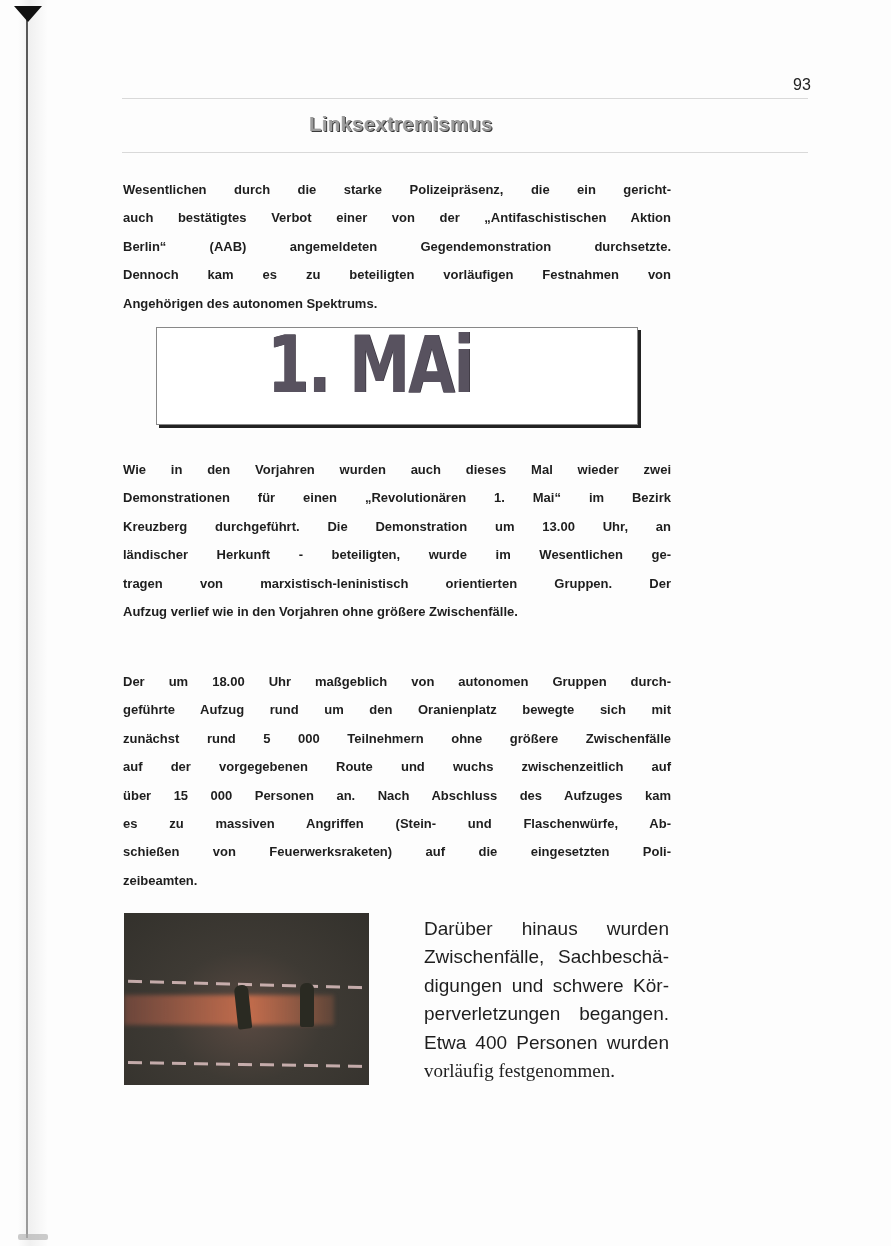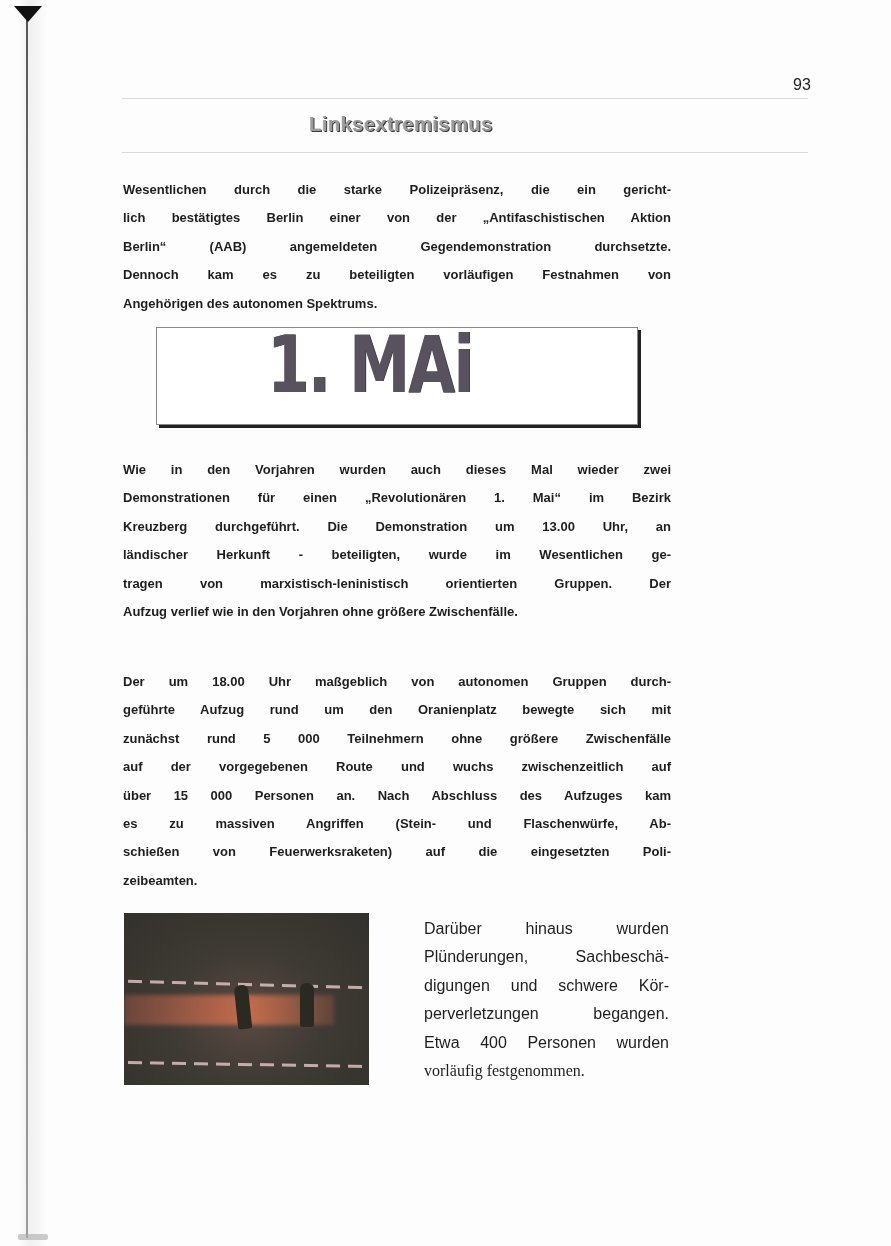--- a/index.html
+++ b/index.html
@@ -45,21 +45,21 @@
     font-size: 13px; line-height: 28.4px; text-align: justify;
     hyphens: manual;
     font-weight: bold;
   }
   .para span.line { display: block; text-align: justify; text-align-last: justify; }
   .para span.line.last { text-align-last: left; }
   #p1 { top: 176px; }
   #p2 { top: 456px; }
   #p3 { top: 668px; }
   #p4 { position: absolute; left: 424px; width: 245px; top: 915px;
-        font-size: 16px; line-height: 28.4px; }
+        font-size: 19px; line-height: 28.4px; }
   #p4 span.line { display: block; text-align: justify; text-align-last: justify; }
   #p4 span.line.last { text-align-last: left; font-family: Liberation Serif, serif; }
 
   .banner {
     position: absolute; left: 156px; top: 327px; width: 480px; height: 96px;
     background: #fff; border: 1px solid #888;
     box-shadow: 3px 3px 0 #222;
     overflow: hidden;
   }
   .banner-title {
@@ -105,21 +105,21 @@
 <div class="binding-top"></div>
 <div class="binding-foot"></div>
 
 <div class="page-number">93</div>
 <div class="rule top"></div>
 <div class="running-head">Linksextremismus</div>
 <div class="rule bottom"></div>
 
 <div class="para" id="p1">
   <span class="line">Wesentlichen durch die starke Polizeipräsenz, die ein gericht-</span>
-  <span class="line">lich bestätigtes Berlin einer von der „Antifaschistischen Aktion</span>
+  <span class="line">auch bestätigtes Verbot einer von der „Antifaschistischen Aktion</span>
   <span class="line">Berlin“ (AAB) angemeldeten Gegendemonstration durchsetzte.</span>
   <span class="line">Dennoch kam es zu beteiligten vorläufigen Festnahmen von</span>
   <span class="line last">Angehörigen des autonomen Spektrums.</span>
 </div>
 
 <div class="banner">
   <div class="banner-title">1. MAi 2000</div>
   <div class="banner-subtitle">Kein Naziaufmarsch in Hellersdorf!</div>
 </div>
 
@@ -146,18 +146,18 @@
 <div class="photo">
   <div class="stripe" style="left:4px; top:70px; width:240px; transform:rotate(1.5deg);"></div>
   <div class="glow"></div>
   <div class="stripe" style="left:4px; top:150px; width:240px; transform:rotate(1deg);"></div>
   <div class="figure" style="left:112px; top:72px; transform:rotate(-6deg);"></div>
   <div class="figure" style="left:176px; top:70px;"></div>
 </div>
 
 <div id="p4">
   <span class="line">Darüber hinaus wurden</span>
-  <span class="line">Plünderungen, Sachbeschä-</span>
+  <span class="line">Zwischenfälle, Sachbeschä-</span>
   <span class="line">digungen und schwere Kör-</span>
   <span class="line">perverletzungen begangen.</span>
   <span class="line">Etwa 400 Personen wurden</span>
   <span class="line last">vorläufig festgenommen.</span>
 </div>
 
 </body></html>

